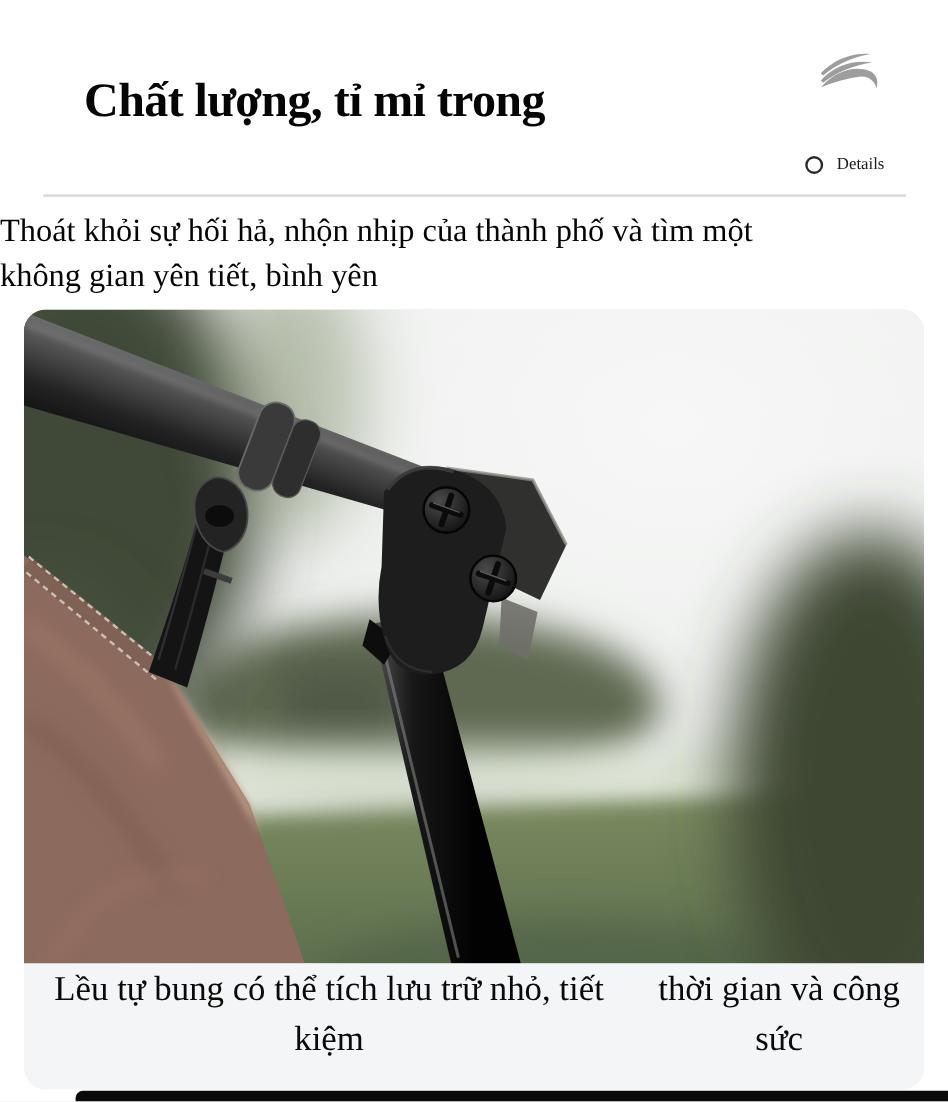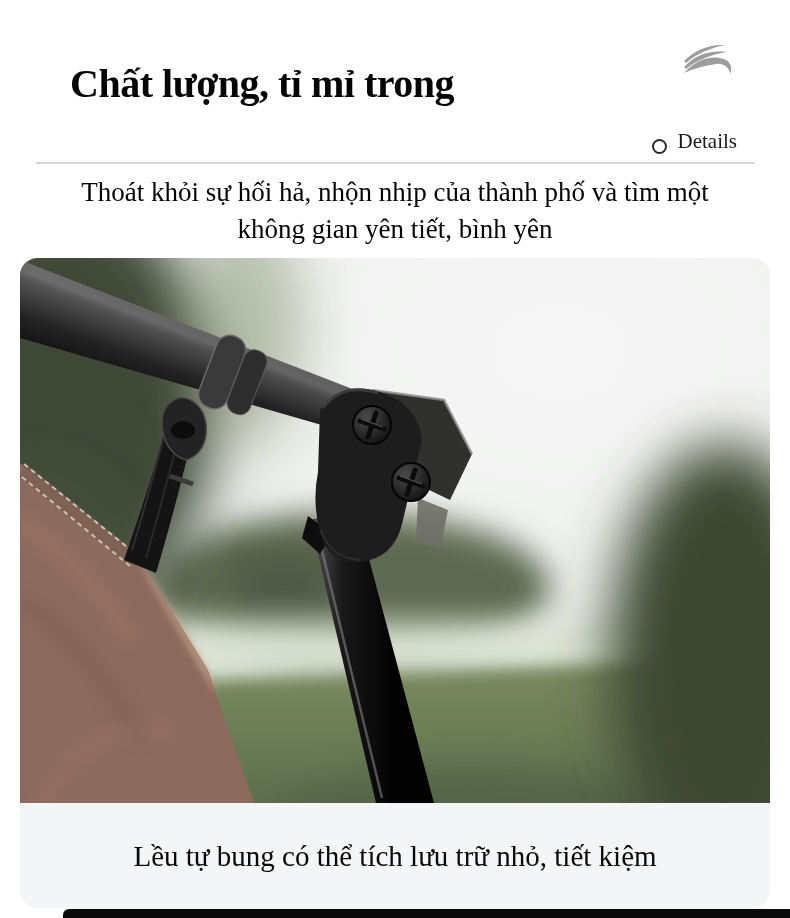--- a/index.html
+++ b/index.html
@@ -10,41 +10,41 @@
     color:#0c0c0c;
   }
   .brand-logo{position:absolute;left:683px;top:42px;width:51px;height:32px;}
   .heading{
     position:absolute;left:30px;top:60px;width:424px;
     text-align:right;font-weight:bold;font-size:40px;line-height:48px;
     letter-spacing:-0.5px;color:#050505;
   }
   .details-chip{
     position:absolute;top:130px;right:53px;height:24px;
-    display:flex;align-items:flex-end;gap:11px;
-    font-size:21px;color:#1a1a1a;
+    display:flex;align-items:flex-start;gap:11px;
+    font-size:14px;color:#1a1a1a;
   }
   .details-chip .ring{
     width:15px;height:15px;border:2px solid #2a2a2a;border-radius:50%;
     box-sizing:border-box;flex:0 0 auto;
   }
   .divider{position:absolute;left:36px;top:162px;width:719px;height:2px;background:#d7d7d7;}
   .intro{
-    position:absolute;left:0;top:174px;width:790px;text-align:center;
+    position:absolute;left:0;top:174px;width:790px;text-align:left;
     font-size:27px;line-height:37px;color:#050505;
   }
   .photo-wrap{
     position:absolute;left:20px;top:258px;width:750px;height:545px;
     border-radius:18px 18px 0 0;overflow:hidden;background:#e7eae7;
   }
   .photo-wrap svg{display:block;}
   .caption-panel{
     position:absolute;left:20px;top:803px;width:750px;height:105px;
     background:#f4f5f6;border-radius:0 0 18px 18px;
-    display:flex;flex-direction:column;justify-content:center;
+    display:flex;flex-direction:row;justify-content:center;
     text-align:center;font-size:29px;line-height:42px;color:#0a0a0a;
   }
   .next-section-bar{
     position:absolute;left:63px;top:909px;width:727px;height:9px;
     background:#0a0a0a;border-radius:6px 0 0 0;
   }
 </style>
 </head>
 <body>
 
@@ -190,15 +190,16 @@
       <circle cx="391" cy="224" r="19" fill="url(#screw)" stroke="#050505" stroke-width="2"></circle>
       <path d="M379,220 L403,228 M395,212 L387,236" stroke="#0b0b0b" stroke-width="5" stroke-linecap="round"></path>
       <path d="M380,218 L402,226" stroke="#595959" stroke-width="1.2"></path>
     </g>
   </g>
 </svg>
 </div>
 
 <div class="caption-panel">
   <div>Lều tự bung có thể tích lưu trữ nhỏ, tiết kiệm</div>
+  <div>thời gian và công sức</div>
 </div>
 
 <div class="next-section-bar"></div>
 
 </body></html>

